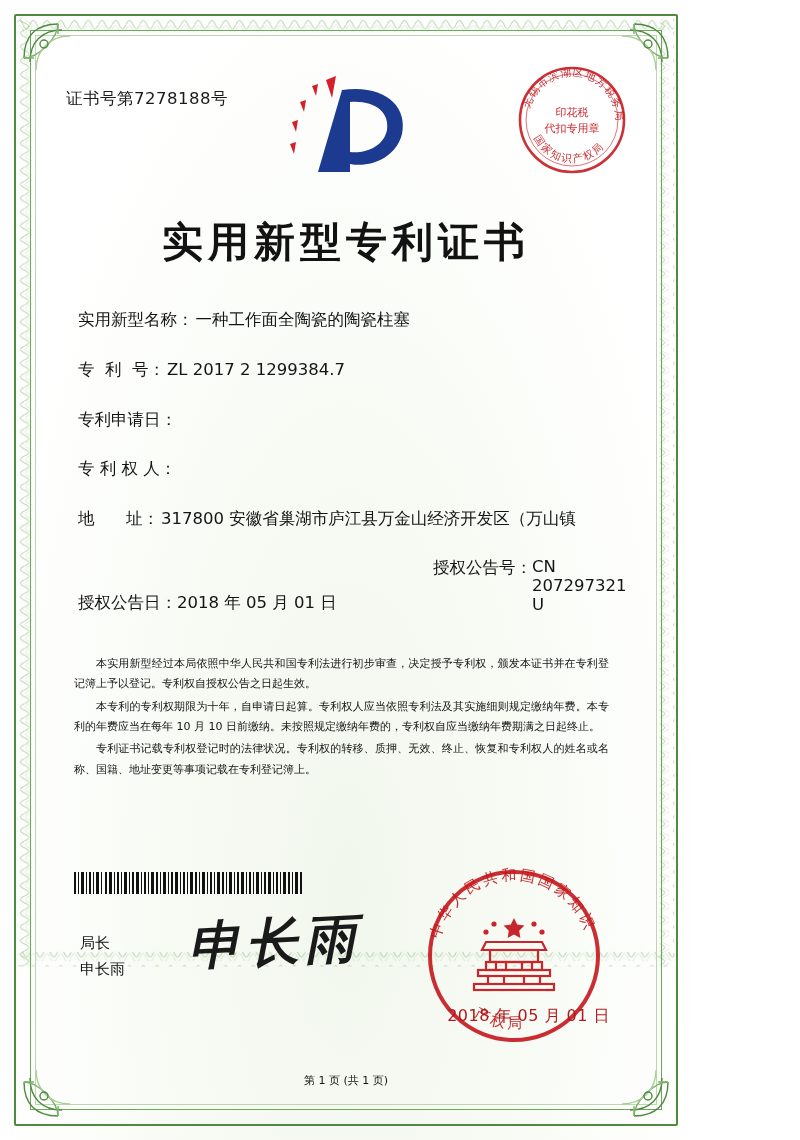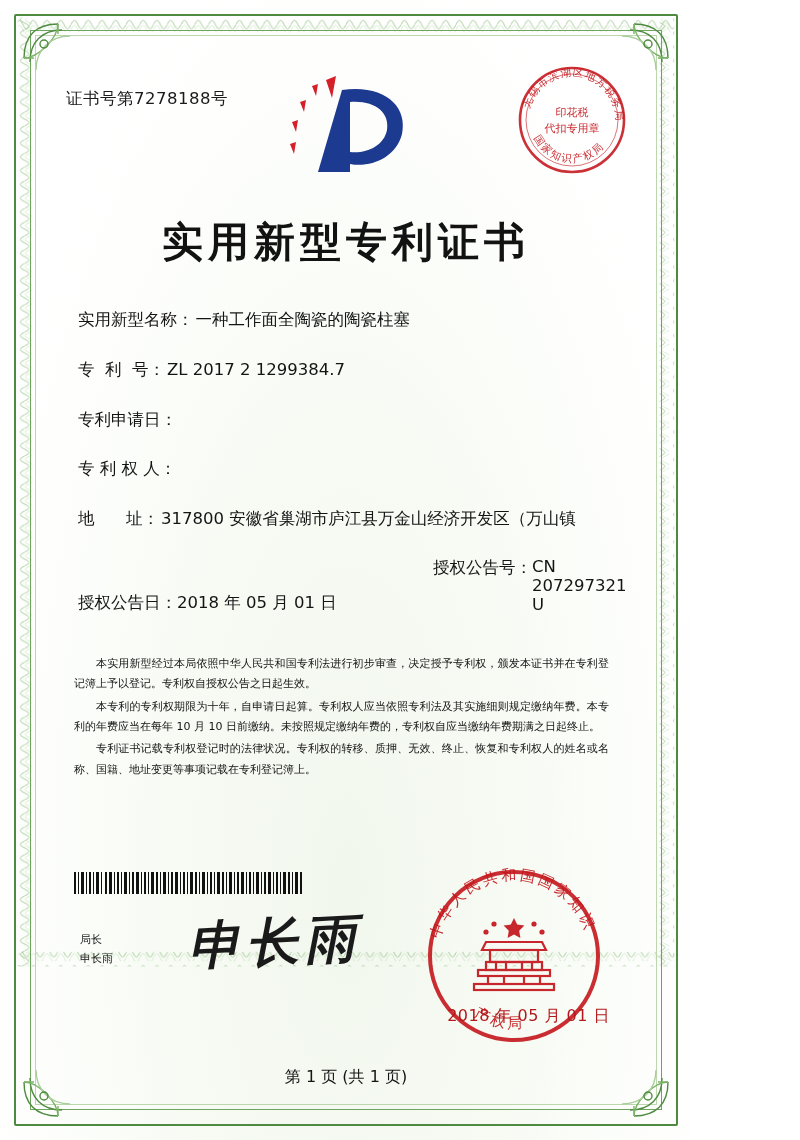--- a/index.html
+++ b/index.html
@@ -148,21 +148,21 @@
     position: absolute;
     left: 26px;
     top: 826px;
     width: 230px;
     height: 22px;
   }
   .signature-block {
     position: absolute;
     left: 32px;
     top: 884px;
-    font-size: 11px;
+    font-size: 15px;
     line-height: 1.75;
     color: #141414;
     font-family: "DejaVu Sans", "Liberation Sans", sans-serif;
   }
   .handwriting {
     position: absolute;
     left: 140px;
     top: 862px;
     font-size: 52px;
     color: #1a1a1a;
@@ -186,21 +186,21 @@
     font-size: 16px;
     color: #b3191c;
     font-family: "DejaVu Sans", "Liberation Sans", sans-serif;
     letter-spacing: .5px;
   }
   .page-no {
     position: absolute;
     left: 0; right: 0;
     bottom: 6px;
     text-align: center;
-    font-size: 16px;
+    font-size: 11px;
     color: #141414;
     font-family: "DejaVu Sans", "Liberation Sans", sans-serif;
   }
 </style>
 </head>
 <body>
 
 <div class="page">
 
   <svg class="guilloche" viewBox="0 0 768 1108" preserveAspectRatio="none">

